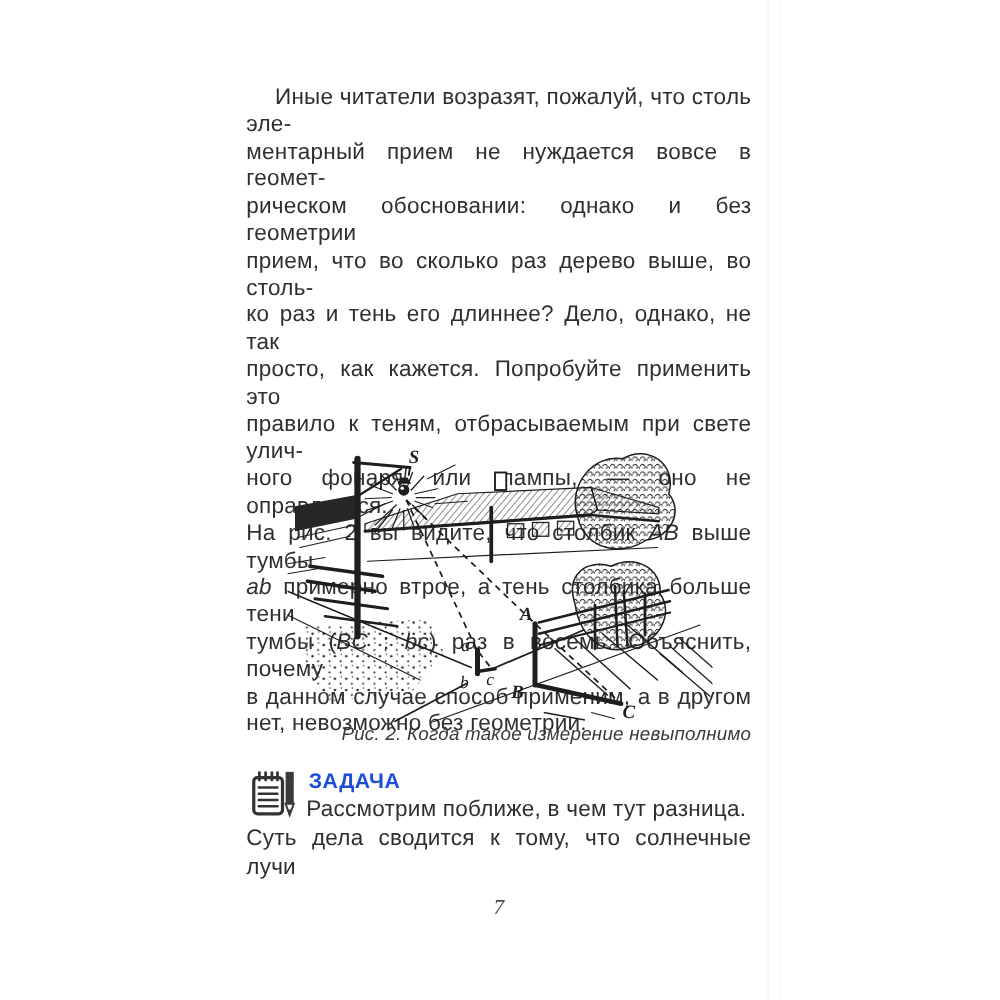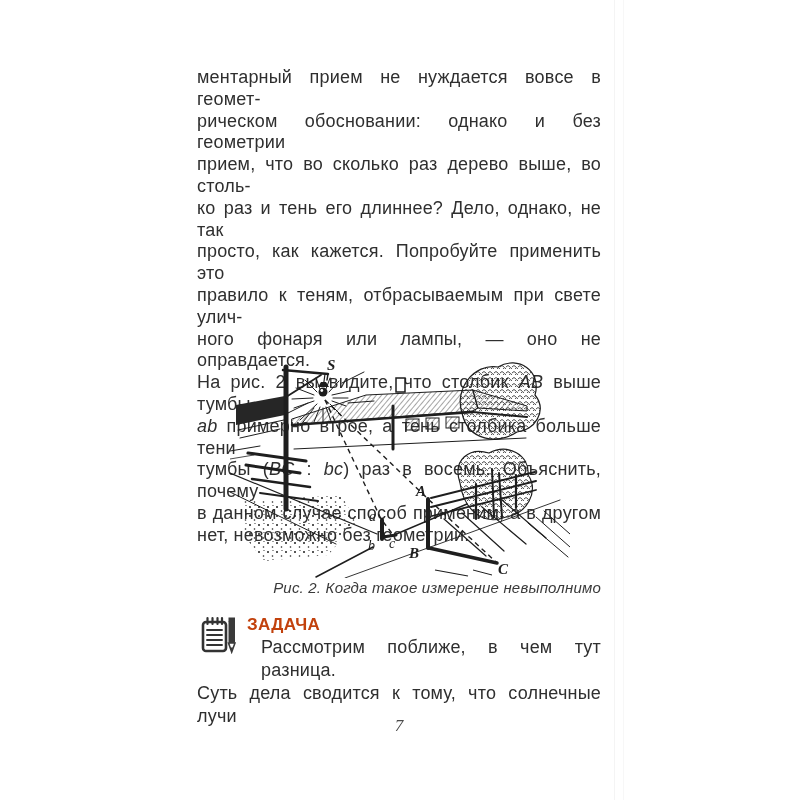--- a/index.html
+++ b/index.html
@@ -26,38 +26,39 @@
   .lab-small { font-size:14px; }
 
   #caption {
     position:absolute; left:197px; top:579px; width:404px;
     font-size:15px; font-style:italic; color:#3a3a3a; text-align:right; letter-spacing:0.2px;
   }
 
   #task { position:absolute; left:197px; top:612px; width:404px; }
   #task-icon { position:absolute; left:4px; top:3px; width:35px; height:39px; }
   #task-heading {
-    margin-left:50px; font-size:17px; font-weight:bold; color:#c2410c; letter-spacing:0.4px;
+    margin-left:50px; font-size:17px; font-weight:bold; color:#1d4ed8; letter-spacing:0.4px;
     line-height:22px; padding-top:2px;
   }
-  #task .t-first { margin-left:64px; text-align-last:left; }
+  #task .t-first { margin-left:48px; text-align-last:left; }
   #task .ln { line-height:23px; }
 
   #page-number {
     position:absolute; left:197px; top:716px; width:404px; text-align:center;
     font-family:"Liberation Serif", serif; font-style:italic; font-size:17px; color:#4a4a4a;
   }
 </style>
 </head>
 <body>
 
 <div class="scan-edge" id="scan-edge-1"></div>
 <div class="scan-edge" id="scan-edge-2"></div>
 
 <div id="para1">
+  <div class="ln first">Иные читатели возразят, пожалуй, что столь эле-</div>
   <div class="ln">ментарный прием не нуждается вовсе в геомет-</div>
   <div class="ln">рическом обосновании: однако и без геометрии</div>
   <div class="ln">прием, что во сколько раз дерево выше, во столь-</div>
   <div class="ln">ко раз и тень его длиннее? Дело, однако, не так</div>
   <div class="ln">просто, как кажется. Попробуйте применить это</div>
   <div class="ln">правило к теням, отбрасываемым при свете улич-</div>
   <div class="ln">ного фонаря или лампы, — оно не оправдается.</div>
   <div class="ln"><span>На рис. 2 вы видите, что столбик </span><i>AB</i><span> выше тумбы</span></div>
   <div class="ln"><i>ab</i><span> примерно втрое, а тень столбика больше тени</span></div>
   <div class="ln"><span>тумбы (</span><i>BC</i><span> : </span><i>bc</i><span>) раз в восемь. Объяснить, почему</span></div>

